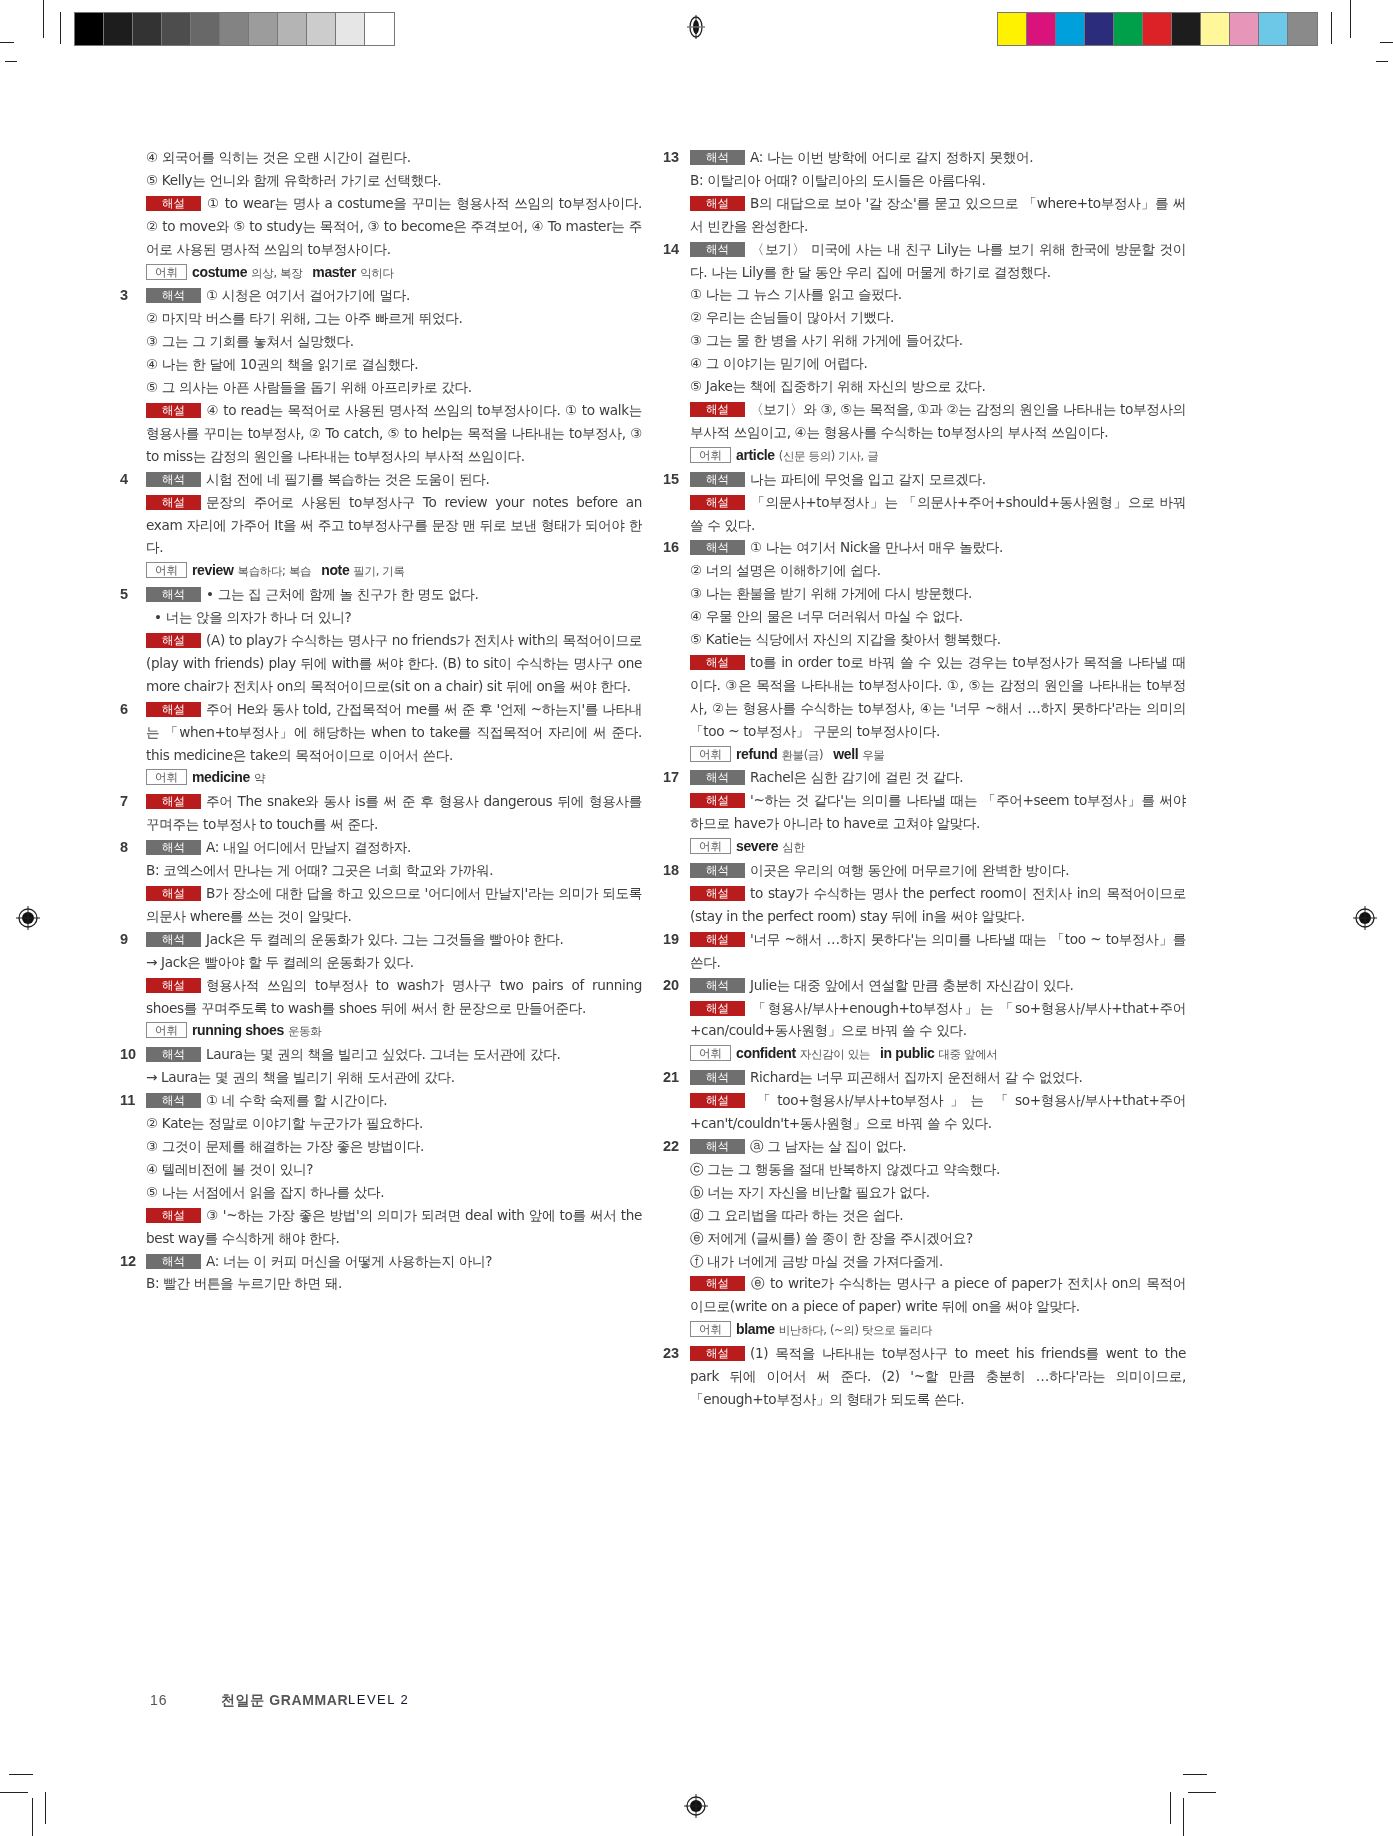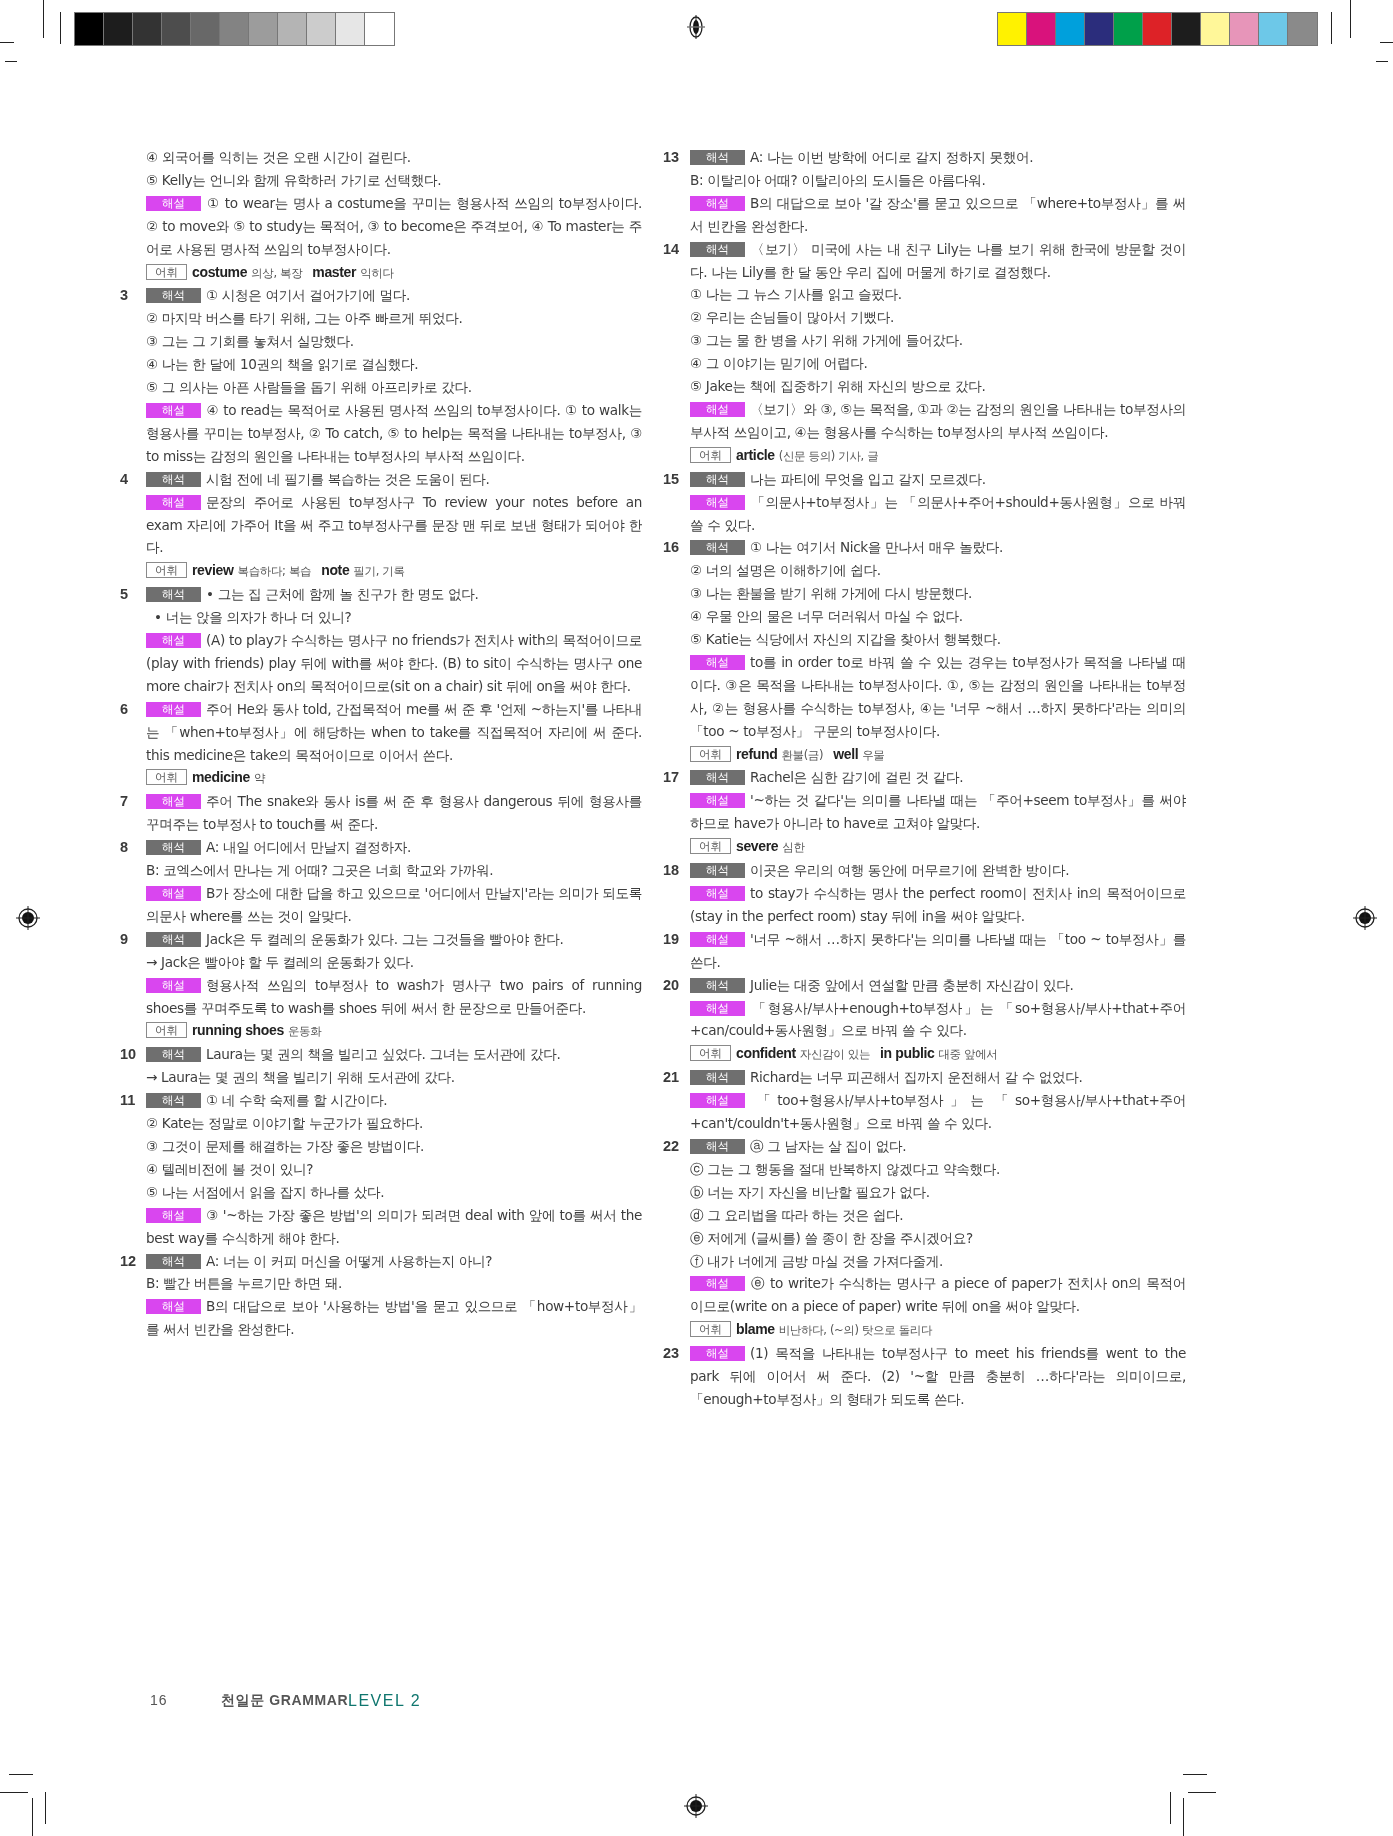--- a/index.html
+++ b/index.html
@@ -22,32 +22,32 @@
   .num { position: absolute; left: -26px; top: 0; font-weight: bold; font-size: 14.5px; color: #3a3a3a;
          font-family: "Liberation Sans", sans-serif; line-height: 22.9px; }
   .col-right .num { left: -27px; }
   .line { font-size: 13.6px; line-height: 22.9px; letter-spacing: -0.35px; white-space: nowrap;
           text-align: justify; color: #3d3d3d; }
   .para { font-size: 13.6px; line-height: 22.9px; letter-spacing: -0.35px; text-align: justify;
           color: #3d3d3d; }
   .badge { display: inline-block; font-size: 11.5px; line-height: 15px; padding: 0 16px; margin-right: 5px;
            color: #fff; vertical-align: 1px; letter-spacing: 0; }
   .badge-trans { background: #6f6f6f; }
-  .badge-expl { background: #d946ef; }
+  .badge-expl { background: #b91c1c; }
   .badge-vocab { background: #fff; color: #555; border: 1px solid #8a8a8a; padding: 0 8px; line-height: 14px; }
   .vword { font-weight: bold; color: #222; font-size: 14px; font-family: "Liberation Sans", sans-serif; }
   .vmean { font-size: 11.5px; color: #555; margin-right: 10px; }
   .bullet-indent { padding-left: 8px; }
 
   
   .page-num { position: absolute; left: 150px; top: 1692px; font-size: 14px; color: #555;
               font-family: "Liberation Sans", sans-serif; letter-spacing: 1px; }
   .book { position: absolute; left: 221px; top: 1692px; font-size: 14px; color: #555; font-weight: bold;
           font-family: "Liberation Sans", sans-serif; letter-spacing: 0.6px; text-align: center; }
-  .level { position: absolute; left: 348px; top: 1692px; font-size: 16px; color: #0f766e;
+  .level { position: absolute; left: 348px; top: 1692px; font-size: 13px; color: #0f172a;
            font-family: "Liberation Sans", sans-serif; letter-spacing: 1.5px; }
   .slug { position: absolute; top: 1799px; font-size: 12.5px; color: #444;
           font-family: "Liberation Serif", serif; margin-top: 46px; }
 </style>
 </head>
 <body>
 
 <div class="crop" style="left:43px;top:0;width:1px;height:38px;"></div>
 <div class="crop" style="left:0;top:42px;width:14px;height:1px;"></div>
 <div class="crop" style="left:5px;top:61px;width:12px;height:1px;"></div>
@@ -190,21 +190,20 @@
     <div class="line">③ 그것이 문제를 해결하는 가장 좋은 방법이다.</div>
     <div class="line">④ 텔레비전에 볼 것이 있니?</div>
     <div class="line">⑤ 나는 서점에서 읽을 잡지 하나를 샀다.</div>
     <div class="para"><span class="badge badge-expl">해설</span><span>③ '~하는 가장 좋은 방법'의 의미가 되려면 deal with 앞에 to를 써서 the best way를 수식하게 해야 한다.</span></div>
   </div>
 
   <div class="item">
     <span class="num">12</span>
     <div class="line"><span class="badge badge-trans">해석</span><span>A: 너는 이 커피 머신을 어떻게 사용하는지 아니?</span></div>
     <div class="line">B: 빨간 버튼을 누르기만 하면 돼.</div>
-    <div class="para"><span class="badge badge-expl">해설</span><span>B의 대답으로 보아 '사용하는 방법'을 묻고 있으므로 「how+to부정사」를 써서 빈칸을 완성한다.</span></div>
   </div>
 </div>
 
 <div class="col col-right">
 
   <div class="item">
     <span class="num">13</span>
     <div class="line"><span class="badge badge-trans">해석</span><span>A: 나는 이번 방학에 어디로 갈지 정하지 못했어.</span></div>
     <div class="line">B: 이탈리아 어때? 이탈리아의 도시들은 아름다워.</div>
     <div class="para"><span class="badge badge-expl">해설</span><span>B의 대답으로 보아 '갈 장소'를 묻고 있으므로 「where+to부정사」를 써서 빈칸을 완성한다.</span></div>

